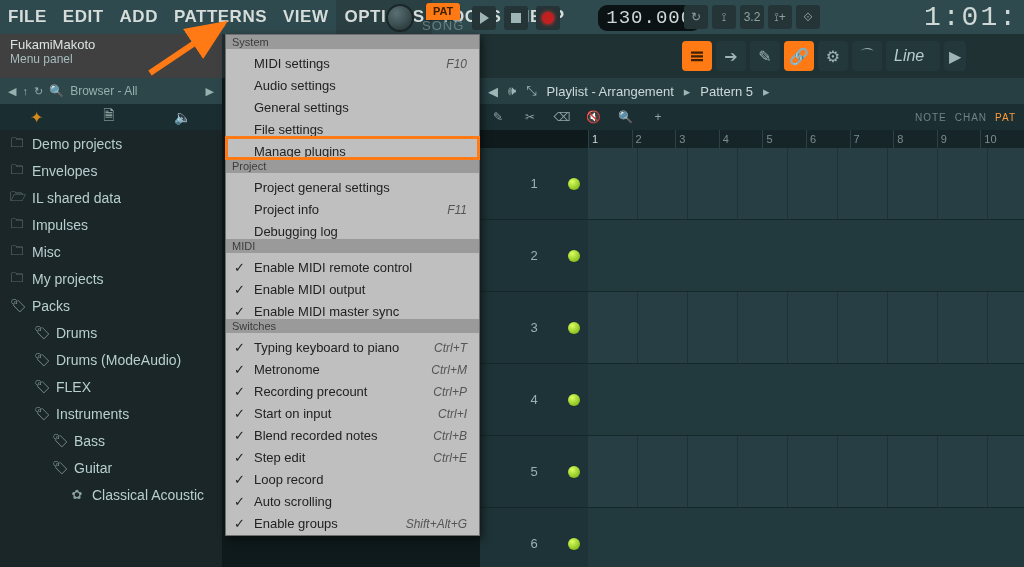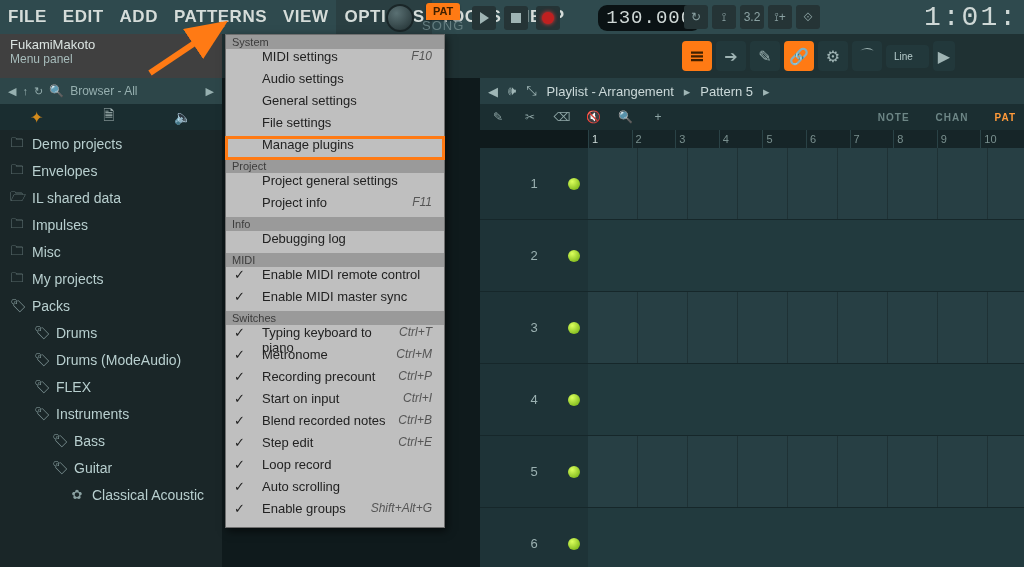--- a/index.html
+++ b/index.html
@@ -39,40 +39,40 @@
 
   
   .infobar{position:absolute;left:0;top:34px;height:44px;width:1024px;background:#1f3133;display:flex;}
   .info-left{width:222px;background:#404040;padding:3px 10px;}
   .info-title{color:#dbe4e1;font-size:13px;}
   .info-sub{color:#a7bcbb;font-size:12px;}
   .tool-row{flex:1;display:flex;align-items:center;gap:4px;padding-left:460px;}
   .tool-sq{width:30px;height:30px;border-radius:4px;background:#22383b;display:flex;align-items:center;justify-content:center;}
   .tool-sq.on{background:var(--orange);}
   .tool-sq svg{width:18px;height:18px;}
-  .line-sel{background:#22383b;color:#b7cccc;font-size:10px;padding:6px 16px 6px 8px;border-radius:4px;}
+  .line-sel{background:#22383b;color:#b7cccc;font-size:16px;padding:6px 16px 6px 8px;border-radius:4px;font-style:italic;}
 
   
   .browser-hdr{position:absolute;left:0;top:78px;width:222px;height:26px;background:#2d4649;display:flex;align-items:center;padding:0 8px;color:#97b0b0;font-size:12px;gap:6px;}
   .browser-hdr span.arrow{font-size:11px;}
   .browser-sub{position:absolute;left:0;top:104px;width:222px;height:26px;background:#1a2d30;display:flex;align-items:center;justify-content:space-around;color:#c88b1d;}
   .browser-sub .ic{color:#a9b8b8;font-size:14px;}
 
   
   .browser{position:absolute;left:0;top:130px;width:222px;bottom:0;background:var(--bg-panel);overflow:hidden;}
   .tree-item{display:flex;align-items:center;height:27px;padding-left:10px;color:#b8cfcf;font-size:14px;gap:8px;cursor:pointer;}
   .tree-item .ic{font-size:13px;width:14px;text-align:center;color:#8ba2a3;}
   .tree-item.depth1{padding-left:34px;}
   .tree-item.depth2{padding-left:52px;}
   .tree-item.depth3{padding-left:70px;}
 
   
-  .dropdown{position:absolute;left:225px;top:34px;width:220px;background:var(--menu-gray);border:1px solid #6f6f6f;box-shadow:2px 3px 8px rgba(0,0,0,.6);padding-bottom:4px;}
+  .dropdown{position:absolute;left:225px;top:34px;width:255px;background:var(--menu-gray);border:1px solid #6f6f6f;box-shadow:2px 3px 8px rgba(0,0,0,.6);padding-bottom:4px;}
   .dd-group{background:var(--menu-gray-dark);color:#3c3c3c;font-size:11px;padding:1px 6px;}
-  .dd-item{display:flex;align-items:flex-start;height:22px;padding:0 12px 0 36px;color:var(--menu-text);font-size:13px;cursor:pointer;position:relative;}
+  .dd-item{display:flex;align-items:flex-end;height:22px;padding:0 12px 0 28px;color:var(--menu-text);font-size:13px;cursor:pointer;position:relative;}
   .dd-item .sc{margin-left:auto;color:#555;font-style:italic;font-size:12px;}
   .dd-item.checked::before{content:"✓";position:absolute;left:8px;color:#222;font-size:13px;}
   .dd-item.highlight{outline:3px solid var(--orange);outline-offset:-2px;}
 
   
   .arrow-annot{position:absolute;left:145px;top:18px;width:90px;height:60px;pointer-events:none;}
 
   
   .playlist-hdr{position:absolute;left:480px;top:78px;right:0;height:26px;background:#273f43;display:flex;align-items:center;color:#cbd9d9;font-size:13px;gap:10px;padding:0 8px;}
   .playlist-hdr .ic{color:#9fb6b6;}
@@ -247,21 +247,21 @@
   <span>Pattern 5</span>
   <span class="ic">▸</span>
 </div>
 <div class="playlist-tools" id="pltools">
     <div class="pltool">✎</div>
     <div class="pltool">✂</div>
     <div class="pltool">⌫</div>
     <div class="pltool">🔇</div>
     <div class="pltool">🔍</div>
     <div class="pltool">+</div>
-    <div style="margin-left: auto; display: flex; gap: 26px; font-size: 10px; letter-spacing: 1px; color: rgb(109, 134, 134); font-weight: bold;">
+    <div style="margin-left: auto; display: flex; gap: 8px; font-size: 10px; letter-spacing: 1px; color: rgb(109, 134, 134);">
       <span>NOTE</span>
       <span>CHAN</span>
       <span style="color: rgb(255, 154, 58);">PAT</span>
     </div>
   </div>
 
 <div class="ruler" id="ruler">
     <div class="ruler-num">1</div>
     <div class="ruler-num">2</div>
     <div class="ruler-num">3</div>
@@ -320,27 +320,29 @@
       <span>Manage plugins</span>
     </div>
     <div class="dd-group">Project</div>
     <div class="dd-item">
       <span>Project general settings</span>
     </div>
     <div class="dd-item">
       <span>Project info</span>
       <span class="sc">F11</span>
     </div>
-    <div class="dd-group">Info</div>
     <div class="dd-item">
       <span>Debugging log</span>
     </div>
     <div class="dd-group">MIDI</div>
     <div class="dd-item checked">
       <span>Enable MIDI remote control</span>
+    </div>
+    <div class="dd-item checked">
+      <span>Enable MIDI output</span>
     </div>
     <div class="dd-item checked">
       <span>Enable MIDI master sync</span>
     </div>
     <div class="dd-group">Switches</div>
     <div class="dd-item checked">
       <span>Typing keyboard to piano</span>
       <span class="sc">Ctrl+T</span>
     </div>
     <div class="dd-item checked">

